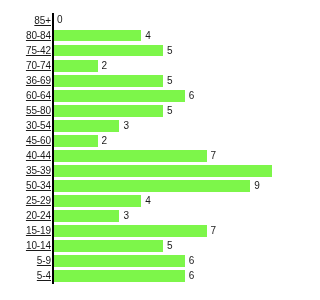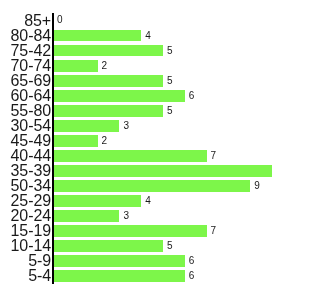--- a/index.html
+++ b/index.html
@@ -43,26 +43,27 @@
   .bar-row {
     position: relative;
     height: 15.05px;
     width: 300px;
   }
   .cat-label {
     position: absolute;
     right: 249px;
     top: 50%;
     transform: translateY(-50%);
-    font-size: 16px;
+    font-size: 10px;
     line-height: 10px;
     color: #1a1a1a;
     white-space: nowrap;
     text-align: center;
     letter-spacing: -0.1px;
+    text-decoration: underline;
   }
   .bar-wrap {
     position: absolute;
     left: 54px;
     top: 1.6px;
     height: 11.8px;
     right: 0;
   }
   .bar {
     position: absolute;
@@ -114,21 +115,21 @@
           </div>
         </div>
         <div class="bar-row">
           <div class="cat-label">70-74</div>
           <div class="bar-wrap">
             <div class="bar" style="width: 43.6px; background: rgb(125, 246, 74);"></div>
             <div class="val-label" style="left: 43.6px;">2</div>
           </div>
         </div>
         <div class="bar-row">
-          <div class="cat-label">65-69</div>
+          <div class="cat-label">36-69</div>
           <div class="bar-wrap">
             <div class="bar" style="width: 109px; background: rgb(125, 246, 74);"></div>
             <div class="val-label" style="left: 109px;">5</div>
           </div>
         </div>
         <div class="bar-row">
           <div class="cat-label">60-64</div>
           <div class="bar-wrap">
             <div class="bar" style="width: 130.8px; background: rgb(125, 246, 74);"></div>
             <div class="val-label" style="left: 130.8px;">6</div>
@@ -142,21 +143,21 @@
           </div>
         </div>
         <div class="bar-row">
           <div class="cat-label">30-54</div>
           <div class="bar-wrap">
             <div class="bar" style="width: 65.4px; background: rgb(125, 246, 74);"></div>
             <div class="val-label" style="left: 65.4px;">3</div>
           </div>
         </div>
         <div class="bar-row">
-          <div class="cat-label">45-49</div>
+          <div class="cat-label">45-60</div>
           <div class="bar-wrap">
             <div class="bar" style="width: 43.6px; background: rgb(125, 246, 74);"></div>
             <div class="val-label" style="left: 43.6px;">2</div>
           </div>
         </div>
         <div class="bar-row">
           <div class="cat-label">40-44</div>
           <div class="bar-wrap">
             <div class="bar" style="width: 152.6px; background: rgb(125, 246, 74);"></div>
             <div class="val-label" style="left: 152.6px;">7</div>

